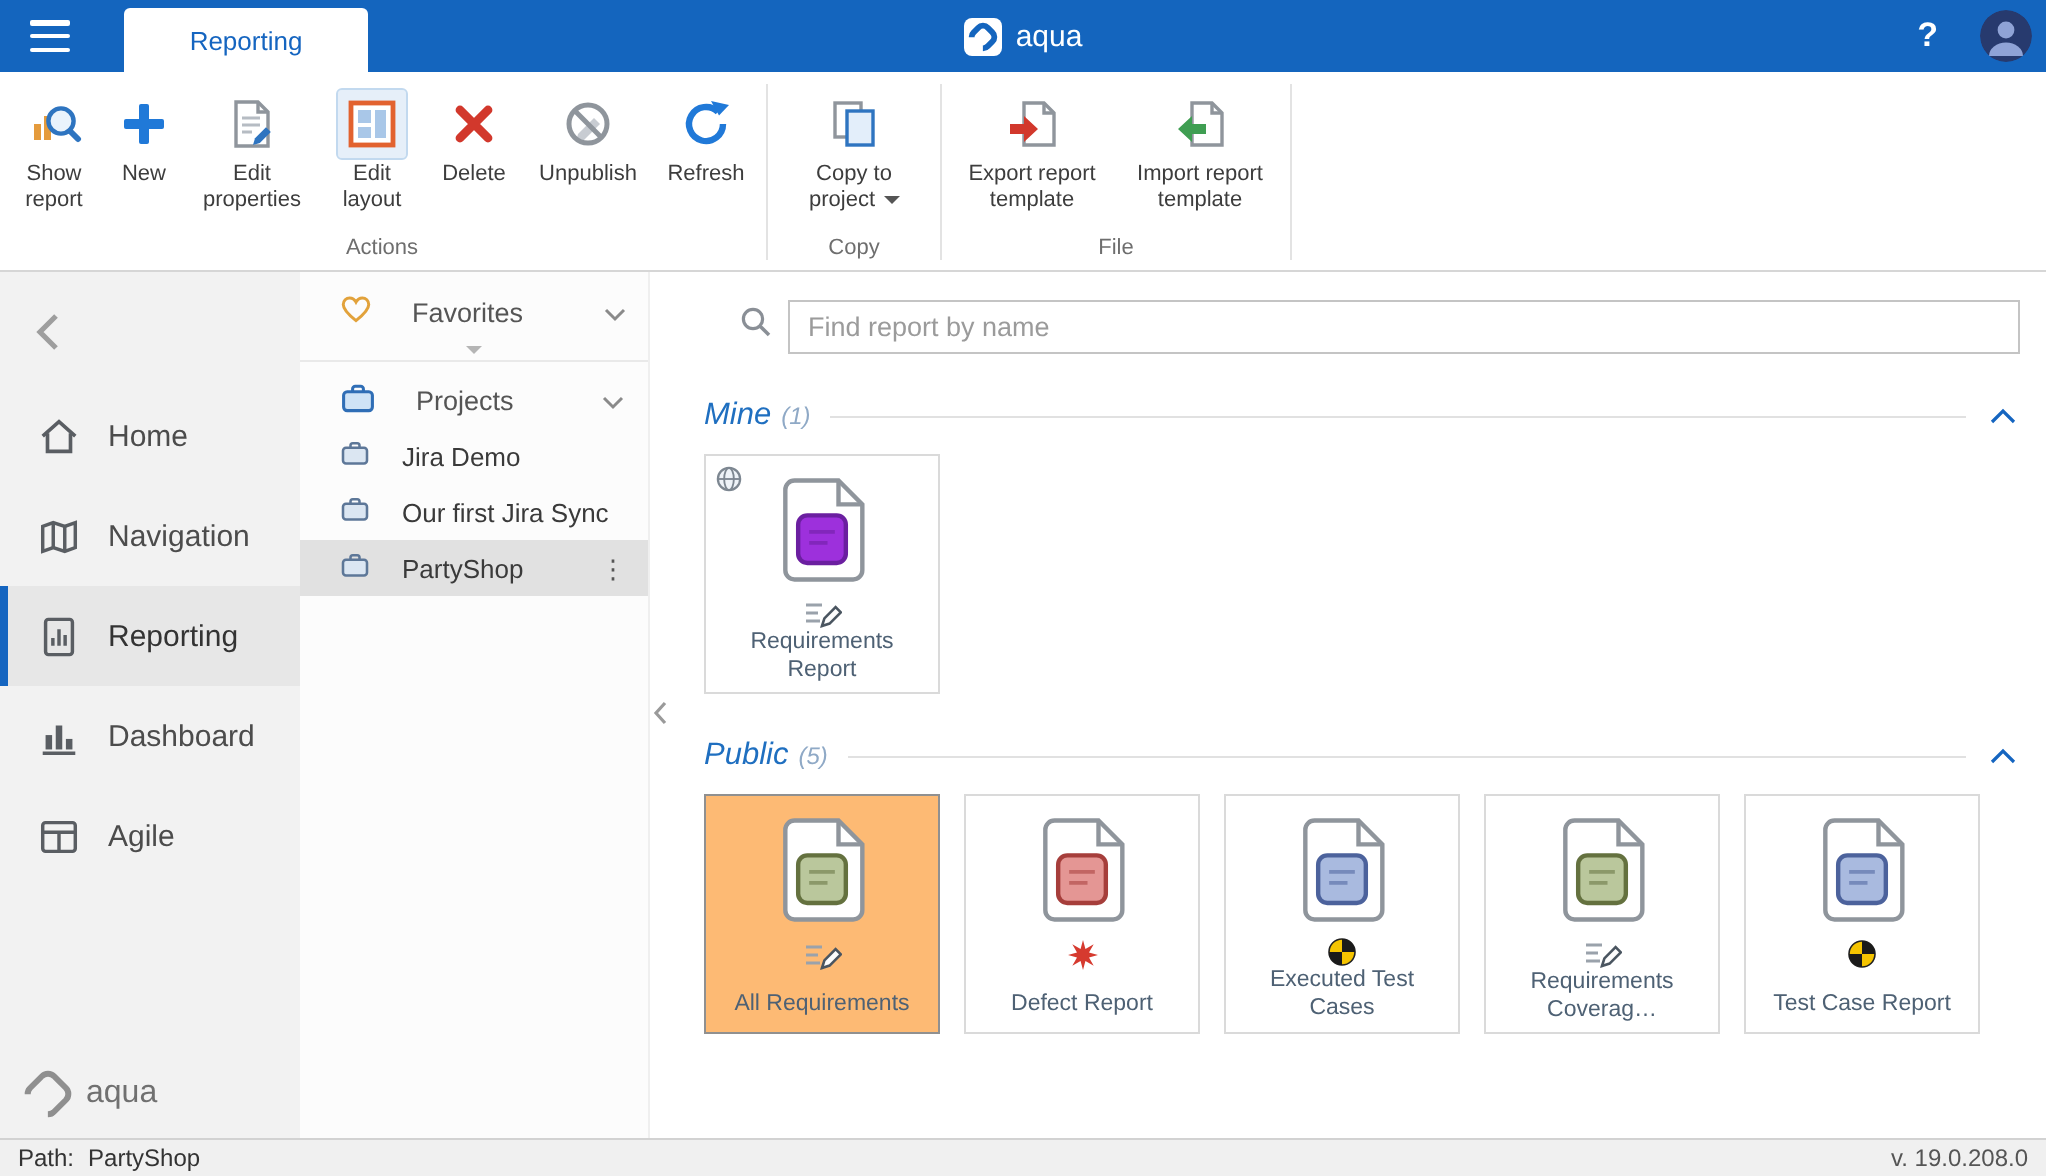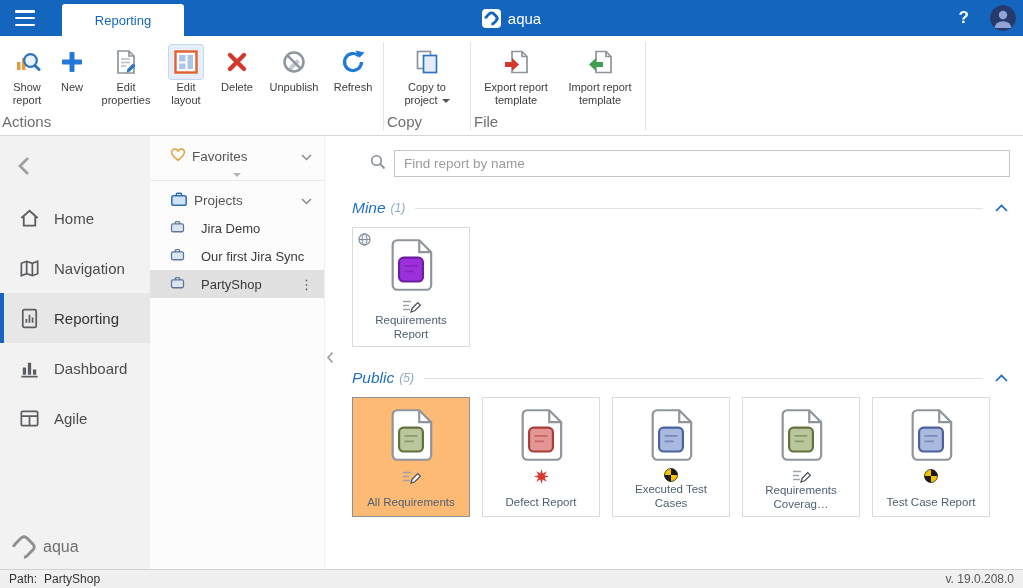--- a/index.html
+++ b/index.html
@@ -15,21 +15,21 @@
   .brand { position:absolute; left:0; right:0; top:0; height:36px; display:flex; align-items:center; justify-content:center; gap:7px; color:#fff; font-size:15px; pointer-events:none; }
   .brand-logo { width:19px; height:19px; background:#fff; border-radius:4px; position:relative; }
   .brand-logo::before { content:""; position:absolute; inset:3px; border:3px solid var(--topbar,#1465be); border-radius:5px; border-bottom-color:transparent; transform:rotate(45deg); }
   .help { position:absolute; right:48px; top:0; height:36px; display:flex; align-items:center; color:#fff; font-size:17px; font-weight:bold; cursor:pointer; padding:0 6px; }
   .avatar { position:absolute; right:7px; top:5px; width:26px; height:26px; border-radius:50%; overflow:hidden; cursor:pointer; }
 
   
   .ribbon { position:absolute; left:0; top:36px; width:100%; height:100px; background:#fff; border-bottom:1px solid #d6d6d6; display:flex; padding-left:2px; }
   .rgroup { display:flex; flex-direction:column; }
   .rbuttons { display:flex; flex:1; }
-  .rgroup-label { text-align:left; font-size:15px; color:#6e6e6e; padding:2px 0 5px; }
+  .rgroup-label { text-align:center; font-size:11px; color:#6e6e6e; padding:2px 0 5px; }
   .rbtn { display:flex; flex-direction:column; align-items:center; padding:9px 7px 0; cursor:pointer; }
   .ricon { height:34px; display:flex; align-items:center; justify-content:center; }
   .rlabel { font-size:11px; color:#3d3d3d; text-align:center; line-height:1.2; margin-top:2px; }
   .rsep { width:1px; background:#e3e3e3; margin:6px 3px 5px; }
   .b-show{width:50px} .b-new{width:40px} .b-props{width:68px} .b-layout{width:52px}
   .b-del{width:50px} .b-unpub{width:64px} .b-refresh{width:54px}
   .b-copy{width:80px} .b-export{width:84px} .b-import{width:84px}
   .b-layout .ricon { background:#e6eff9; outline:1px solid #c2d9ef; padding:0 4px; border-radius:2px; }
   .caret { display:inline-block; margin-left:4px; border-left:4px solid transparent; border-right:4px solid transparent; border-top:4.5px solid #555; vertical-align:middle; }
 
@@ -39,21 +39,21 @@
   .nav { position:absolute; top:57px; left:0; right:0; }
   .nav-item { height:50px; display:flex; align-items:center; gap:13px; padding-left:14px; font-size:15px; color:#4c4c4c; cursor:pointer; border-left:4px solid transparent; }
   .nav-item.active { background:#e7e7e7; border-left-color:var(--accent,#1565c0); color:#333; }
   .nav-icon { color:#5a5e63; display:flex; }
   .side-logo { position:absolute; bottom:12px; left:14px; display:flex; align-items:center; gap:9px; color:#707070; font-size:16px; }
   .side-mark { width:20px; height:20px; position:relative; }
   .side-mark::before { content:""; position:absolute; inset:0; border:3.5px solid #8f8f8f; border-radius:6px; border-bottom-color:transparent; transform:rotate(45deg); }
 
   
   .tree { position:absolute; left:150px; top:136px; bottom:19px; width:175px; background:#fcfcfc; border-right:1px solid #efefef; padding-top:6px; }
-  .tree-row { height:28px; display:flex; align-items:center; gap:6px; padding:0 12px 0 20px; font-size:13.5px; color:#555; cursor:pointer; }
+  .tree-row { height:28px; display:flex; align-items:center; gap:20px; padding:0 12px 0 20px; font-size:13.5px; color:#555; cursor:pointer; }
   .tree-row .spacer { flex:1; }
   .tree-divider { height:11px; border-bottom:1px solid #e9e9e9; position:relative; margin-bottom:5px; }
   .tree-divider::after { content:""; position:absolute; left:50%; top:3px; margin-left:-4px; border-left:4px solid transparent; border-right:4px solid transparent; border-top:4px solid #b5b5b5; }
   .tree-item { height:28px; display:flex; align-items:center; gap:16px; padding:0 8px 0 20px; font-size:13px; color:#3a3a3a; cursor:pointer; position:relative; }
   .tree-item.selected { background:#e1e1e1; }
   .kebab { margin-left:auto; color:#555; font-size:13px; cursor:pointer; padding:0 3px; }
   .expander { position:absolute; left:8px; width:0; height:0; border-top:4px solid transparent; border-bottom:4px solid transparent; border-left:5px solid #6e6e6e; cursor:pointer; }
 
   
   .main { position:absolute; left:325px; top:136px; right:0; bottom:19px; background:#fff; }

